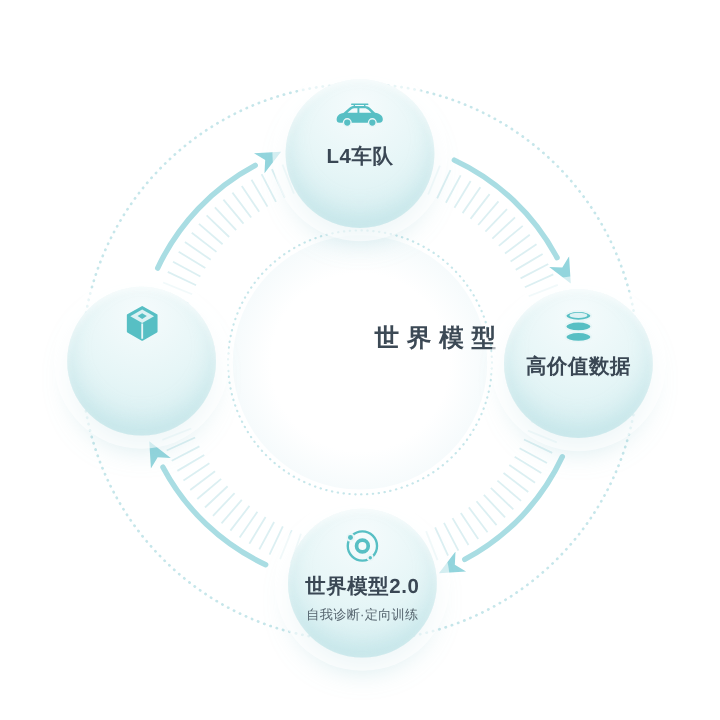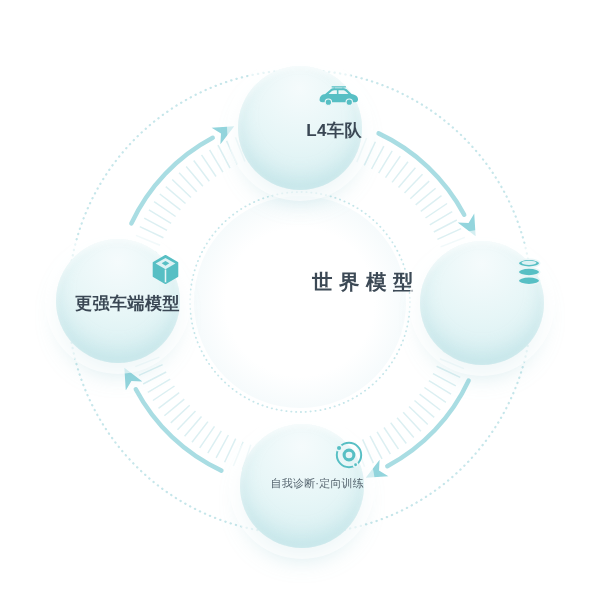--- a/index.html
+++ b/index.html
@@ -27,21 +27,21 @@
     color:var(--center-text);letter-spacing:6.5px;text-indent:6.5px;
   }
 
   .node{
     position:absolute;width:124px;height:124px;border-radius:50%;z-index:3;
     background:radial-gradient(circle at 50% 18%, var(--node-top) 0%, #e7f6f7 45%, var(--node-bottom) 100%);
     box-shadow:0 0 0 11px rgba(255,255,255,.6),
                0 14px 26px -6px rgba(116,184,196,.35),
                inset 0 -12px 18px rgba(167,215,222,.38),
                inset 0 2px 6px rgba(255,255,255,.85);
-    display:flex;flex-direction:column;align-items:flex-end;
+    display:flex;flex-direction:column;align-items:center;
   }
   .node-top{left:238px;top:66px;}
   .node-right{left:420px;top:241px;}
   .node-bottom{left:240px;top:424px;}
   .node-left{left:56px;top:239px;}
   .icon{margin-top:14px;height:33px;display:flex;align-items:center;justify-content:center;color:var(--teal);}
   .node-title{font-size:17px;font-weight:700;color:var(--title);margin-top:6px;letter-spacing:.5px;white-space:nowrap;}
   .node-sub{font-size:11px;color:var(--subtitle);margin-top:5px;white-space:nowrap;letter-spacing:.2px;}
 </style>
 </head>
@@ -159,39 +159,40 @@
 
   <div class="node node-right">
     <span class="icon">
       <svg width="30" height="28" viewBox="0 0 32 30">
         <ellipse cx="16" cy="24.4" rx="11.5" ry="4.2" fill="currentColor" stroke="var(--icon-gap)" stroke-width="1.6"></ellipse>
         <ellipse cx="16" cy="15" rx="11.5" ry="4.2" fill="currentColor" stroke="var(--icon-gap)" stroke-width="1.6"></ellipse>
         <ellipse cx="16" cy="5.6" rx="11.5" ry="4.2" fill="currentColor" stroke="var(--icon-gap)" stroke-width="1.6"></ellipse>
         <ellipse cx="16" cy="5.2" rx="8" ry="2.3" fill="var(--icon-light)"></ellipse>
       </svg>
     </span>
+    <div class="node-title">高价值数据</div>
   </div>
 
   <div class="node node-bottom">
     <span class="icon">
       <svg width="30" height="30" viewBox="0 0 32 32">
         <circle cx="16" cy="16" r="13" fill="none" stroke="currentColor" stroke-width="2.1"></circle>
         <circle cx="16" cy="16" r="5.2" fill="none" stroke="currentColor" stroke-width="3.3"></circle>
         <circle cx="5.4" cy="8.5" r="3" fill="currentColor" stroke="var(--icon-gap)" stroke-width="1.6"></circle>
         <circle cx="23" cy="26.4" r="2.3" fill="currentColor" stroke="var(--icon-gap)" stroke-width="1.6"></circle>
       </svg>
     </span>
+    <div class="node-title">世界模型2.0</div>
     <div class="node-sub">自我诊断·定向训练</div>
   </div>
 
   <div class="node node-left">
     <span class="icon">
       <svg width="29" height="31" viewBox="0 0 34 36">
         <path d="M17 2 L31 10 V26 L17 34 L3 26 V10 Z" fill="currentColor" stroke="currentColor" stroke-width="2" stroke-linejoin="round"></path>
         <path d="M17 4.4 L28.6 11 L17 17.6 L5.4 11 Z" fill="var(--icon-light)"></path>
         <path d="M17 8 L21.5 10.8 L17 13.6 L12.5 10.8 Z" fill="currentColor"></path>
         <path d="M17 18 V33" stroke="var(--icon-gap)" stroke-width="1.8"></path>
       </svg>
     </span>
-    <div class="node-title">更强车端模型</div>
   </div>
 
 </div>
 
 </body></html>

